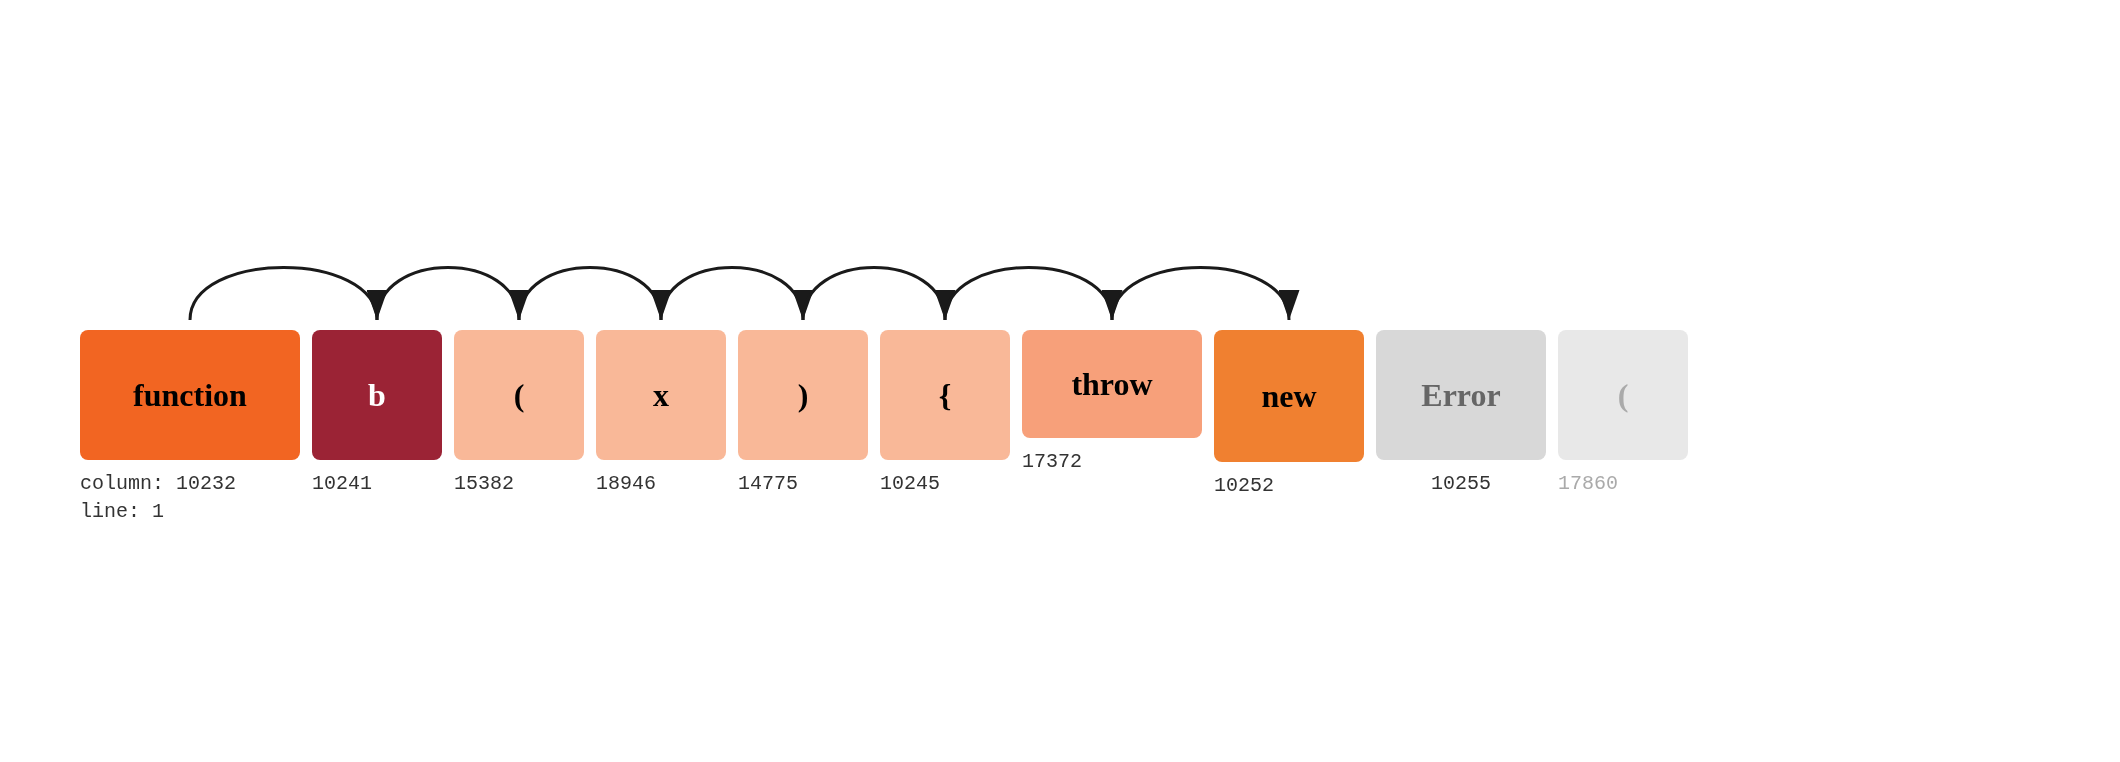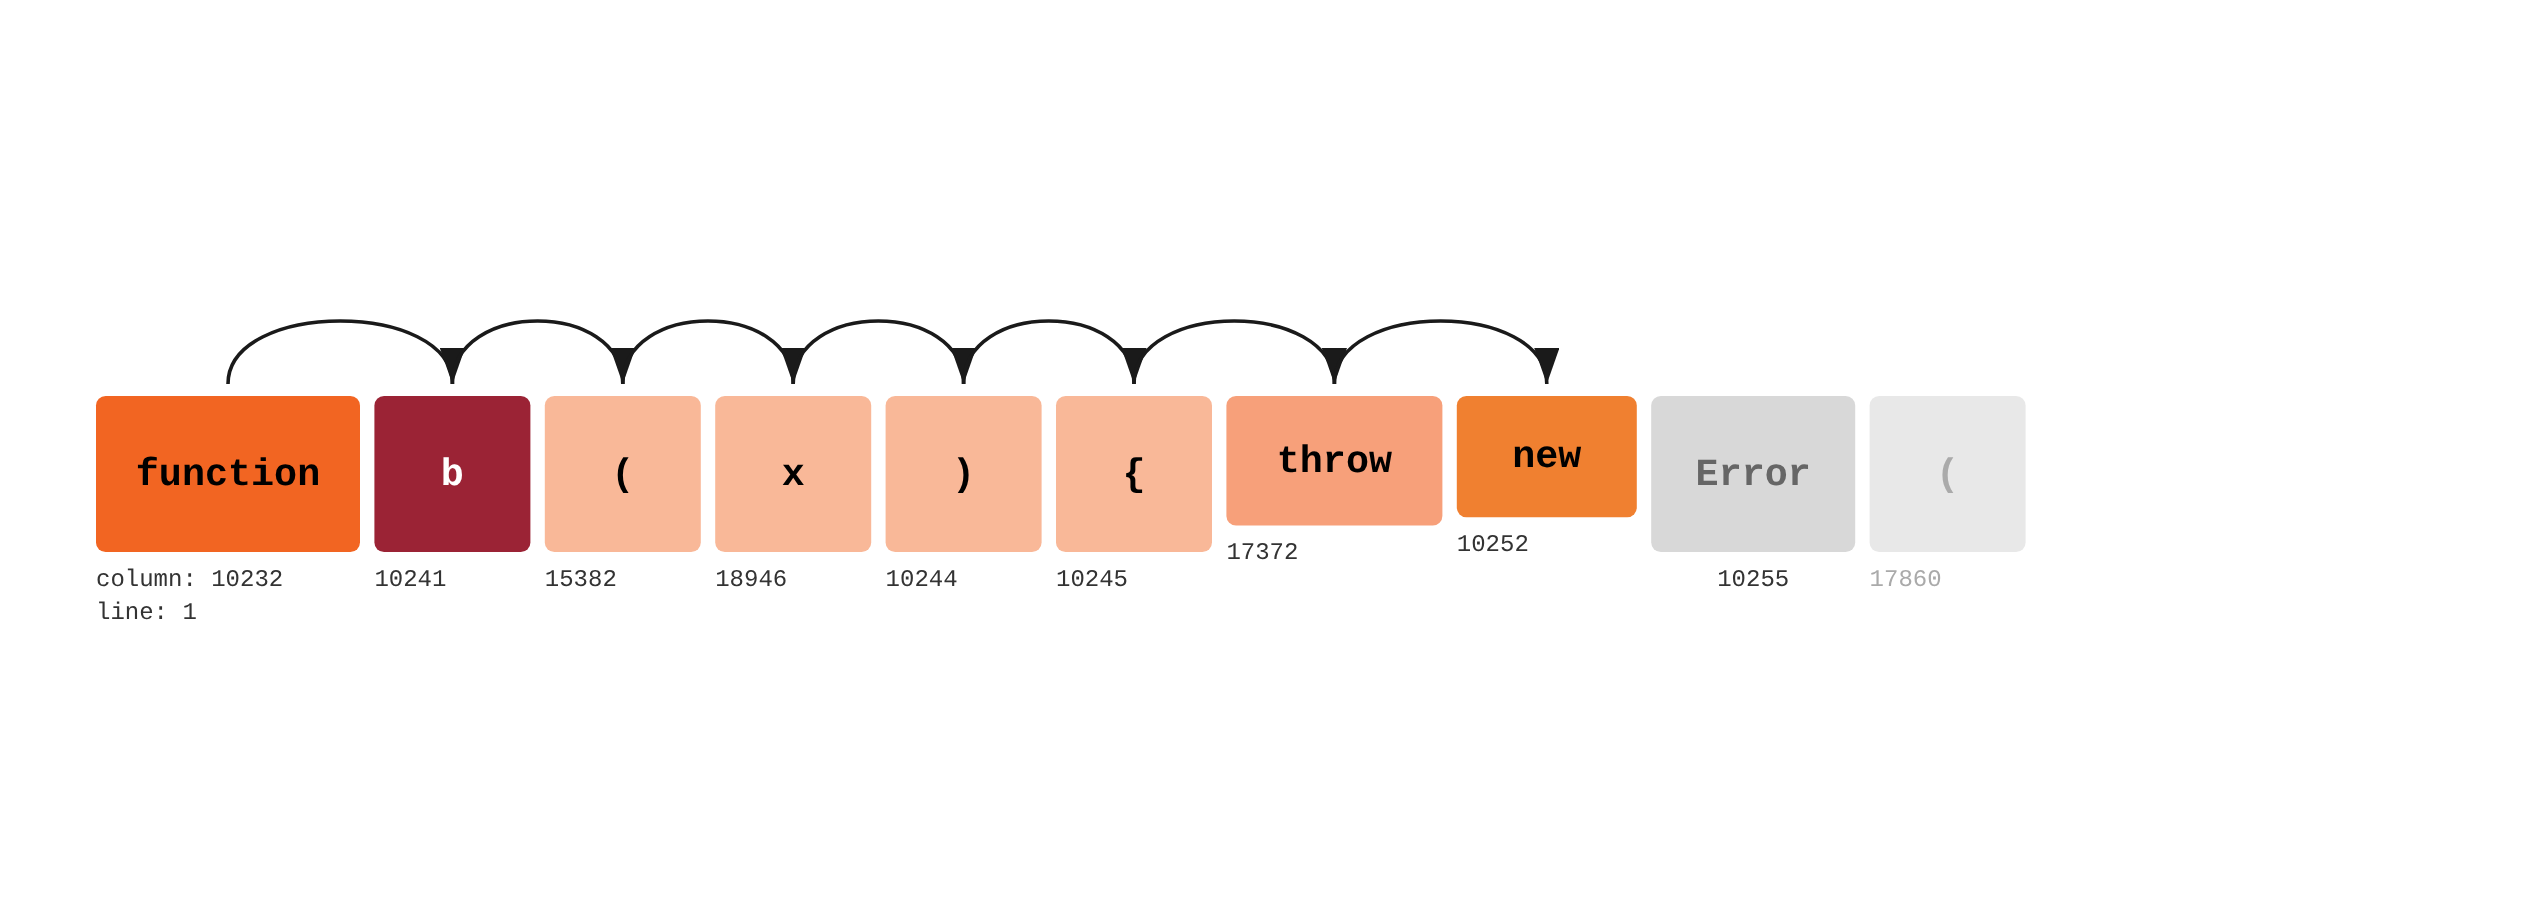--- a/index.html
+++ b/index.html
@@ -21,21 +21,21 @@
       line-height: 1.6;
     }
 
     .token-box {
       display: flex;
       align-items: center;
       justify-content: center;
       border-radius: 8px;
       font-weight: 700;
       font-size: 32px;
-      font-family: Liberation Mono, monospace;
+      font-family: Liberation Serif, serif;
       color: #000000;
       cursor: default;
     }
 
     
     .color-orange-dark { background-color: #f26522; }
     .color-red-dark { background-color: #9b2335; color: #ffffff !important; }
     .color-orange-light { background-color: #f7a07a; }
     .color-orange-medium { background-color: #f08030; }
     .color-orange-lighter { background-color: #f9b898; }
@@ -63,32 +63,32 @@
     <div style="display: flex; flex-direction: column; align-items: flex-start; position: relative;">
       <div class="token-box color-orange-lighter" style="width: 130px; height: 130px;">(</div>
       <div style="margin-top: 10px; font-size: 20px; font-family: &quot;Courier New&quot;, monospace; line-height: 1.4; color: rgb(51, 51, 51);">15382</div>
     </div>
     <div style="display: flex; flex-direction: column; align-items: flex-start; position: relative;">
       <div class="token-box color-orange-lighter" style="width: 130px; height: 130px;">x</div>
       <div style="margin-top: 10px; font-size: 20px; font-family: &quot;Courier New&quot;, monospace; line-height: 1.4; color: rgb(51, 51, 51);">18946</div>
     </div>
     <div style="display: flex; flex-direction: column; align-items: flex-start; position: relative;">
       <div class="token-box color-orange-lighter" style="width: 130px; height: 130px;">)</div>
-      <div style="margin-top: 10px; font-size: 20px; font-family: &quot;Courier New&quot;, monospace; line-height: 1.4; color: rgb(51, 51, 51);">10244</div>
+      <div style="margin-top: 10px; font-size: 20px; font-family: &quot;Courier New&quot;, monospace; line-height: 1.4; color: rgb(51, 51, 51);">14775</div>
     </div>
     <div style="display: flex; flex-direction: column; align-items: flex-start; position: relative;">
       <div class="token-box color-orange-lighter" style="width: 130px; height: 130px;">{</div>
       <div style="margin-top: 10px; font-size: 20px; font-family: &quot;Courier New&quot;, monospace; line-height: 1.4; color: rgb(51, 51, 51);">10245</div>
     </div>
     <div style="display: flex; flex-direction: column; align-items: flex-start; position: relative;">
       <div class="token-box color-orange-light" style="width: 180px; height: 108px;">throw</div>
       <div style="margin-top: 10px; font-size: 20px; font-family: &quot;Courier New&quot;, monospace; line-height: 1.4; color: rgb(51, 51, 51);">17372</div>
     </div>
     <div style="display: flex; flex-direction: column; align-items: flex-start; position: relative;">
-      <div class="token-box color-orange-medium" style="width: 150px; height: 101px;">new</div>
+      <div class="token-box color-orange-medium" style="width: 150px; height: 132px;">new</div>
       <div style="margin-top: 10px; font-size: 20px; font-family: &quot;Courier New&quot;, monospace; line-height: 1.4; color: rgb(51, 51, 51);">10252</div>
     </div>
     <div style="display: flex; flex-direction: column; align-items: center; position: relative;">
       <div class="token-box color-gray-light" style="width: 170px; height: 130px; color: rgb(68, 68, 68); font-weight: 600;">Error</div>
       <div style="margin-top: 10px; font-size: 20px; font-family: &quot;Courier New&quot;, monospace; line-height: 1.4; color: rgb(51, 51, 51);">10255</div>
     </div>
     <div style="display: flex; flex-direction: column; align-items: flex-start; position: relative;">
       <div class="token-box color-gray-lighter" style="width: 130px; height: 130px; color: rgb(170, 170, 170);">(</div>
       <div style="margin-top: 10px; font-size: 20px; font-family: &quot;Courier New&quot;, monospace; line-height: 1.4; color: rgb(170, 170, 170);">17860</div>
     </div>

